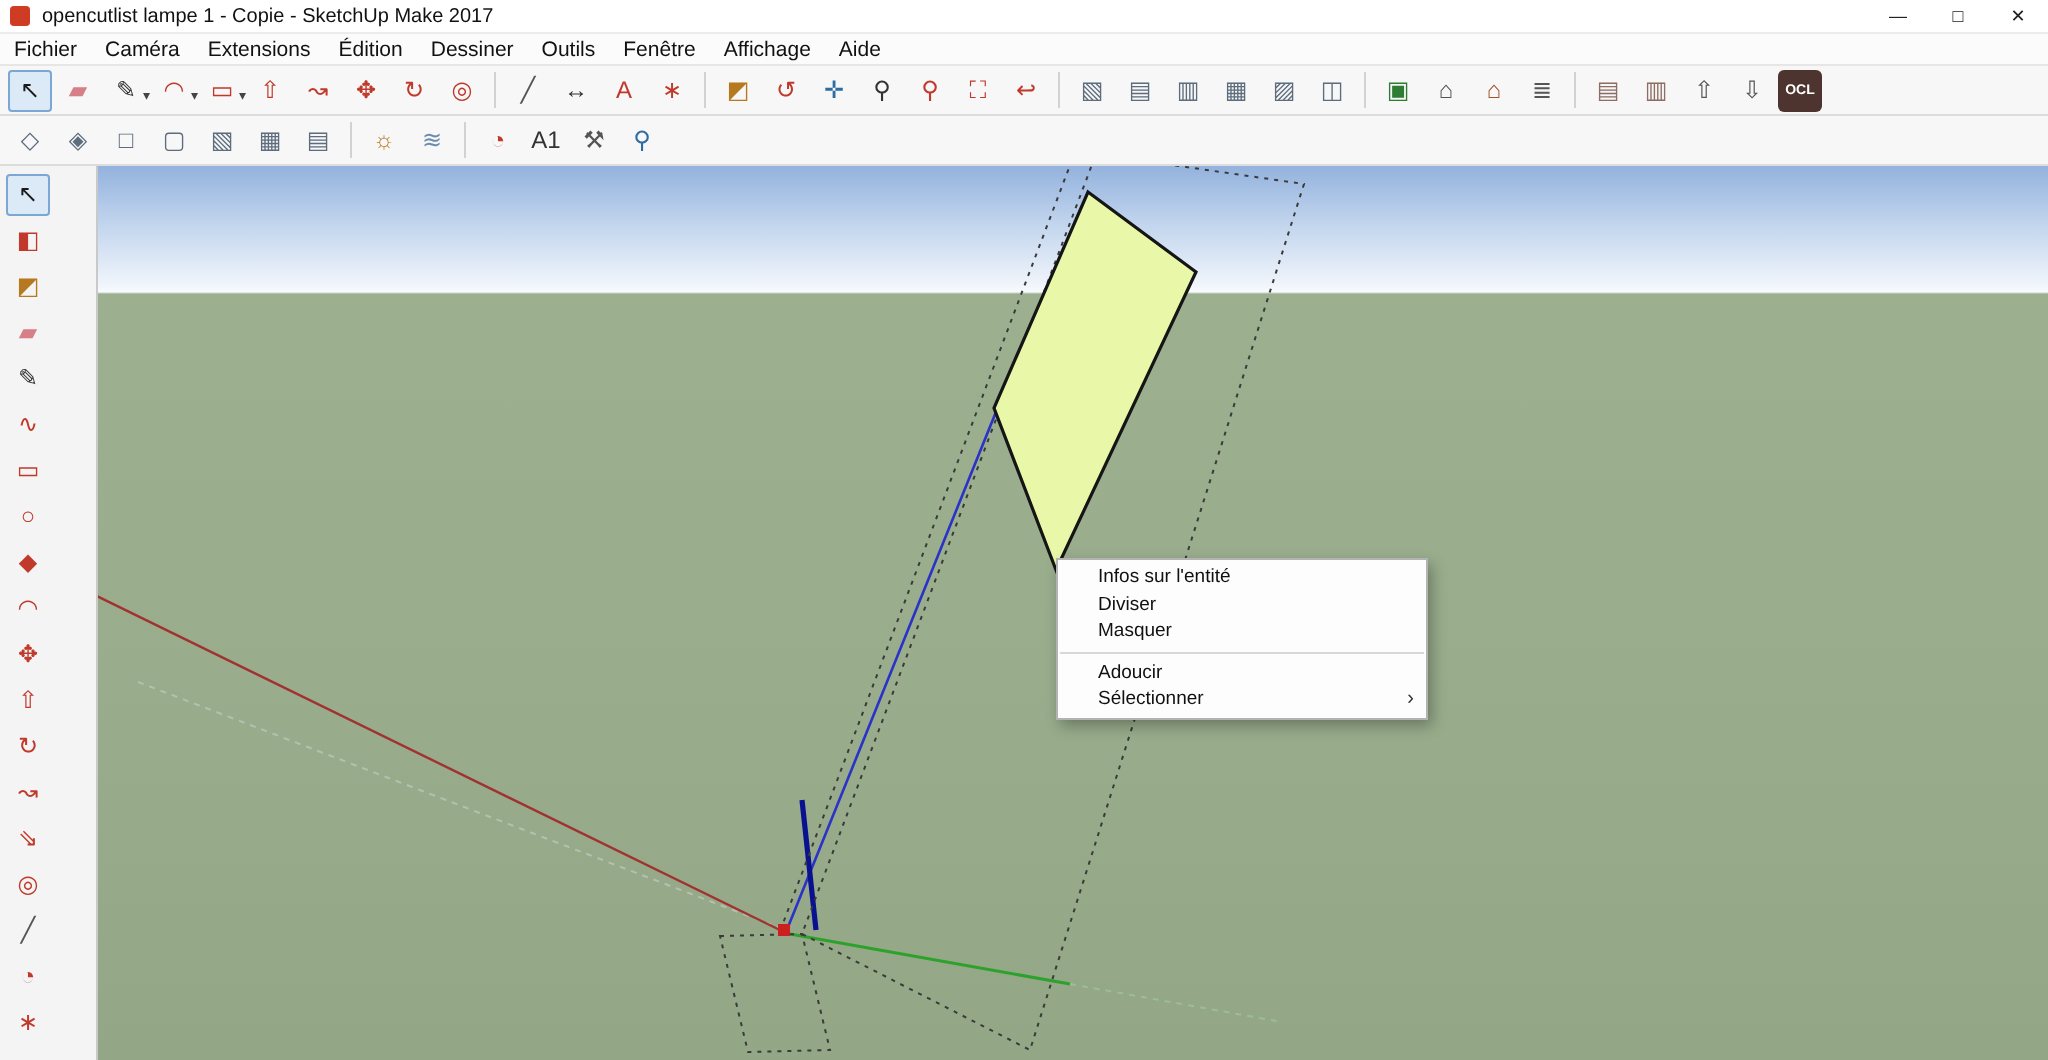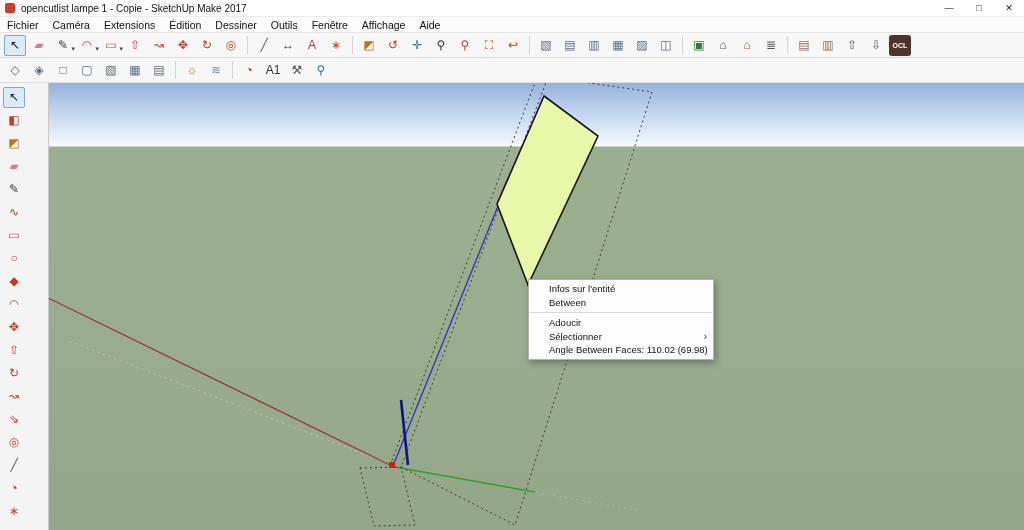--- a/index.html
+++ b/index.html
@@ -159,18 +159,18 @@
 
       <polygon points="495,13 549,53 479,202 448,121" stroke="#151515" stroke-width="1.6" fill="#e8f8a8"></polygon>
 
       <rect x="340" y="379" width="6" height="6" fill="#cc2020"></rect>
     </svg>
   </div>
 </div>
 
 <div class="context-menu">
     <div class="cm-item"><span>Infos sur l'entité</span></div>
-    <div class="cm-item"><span>Between</span></div>
+    <div class="cm-item"><span>Diviser</span></div>
+    <div class="cm-item"><span>Masquer</span></div>
     <div class="cm-sep"></div>
     <div class="cm-item"><span>Adoucir</span></div>
     <div class="cm-item"><span>Sélectionner</span><span class="cm-sub">›</span></div>
-    <div class="cm-item"><span>Angle Between Faces: 110.02 (69.98)</span></div>
   </div>
 
 </body></html>

